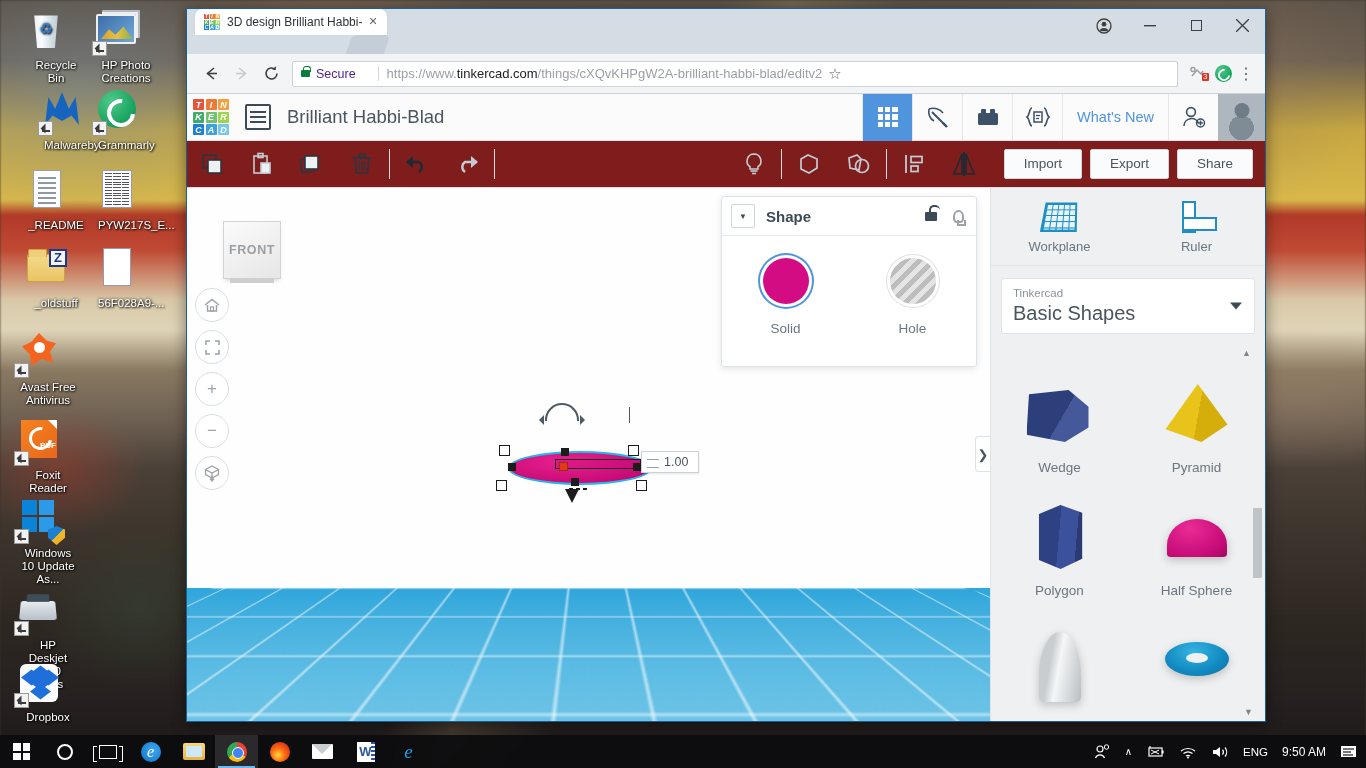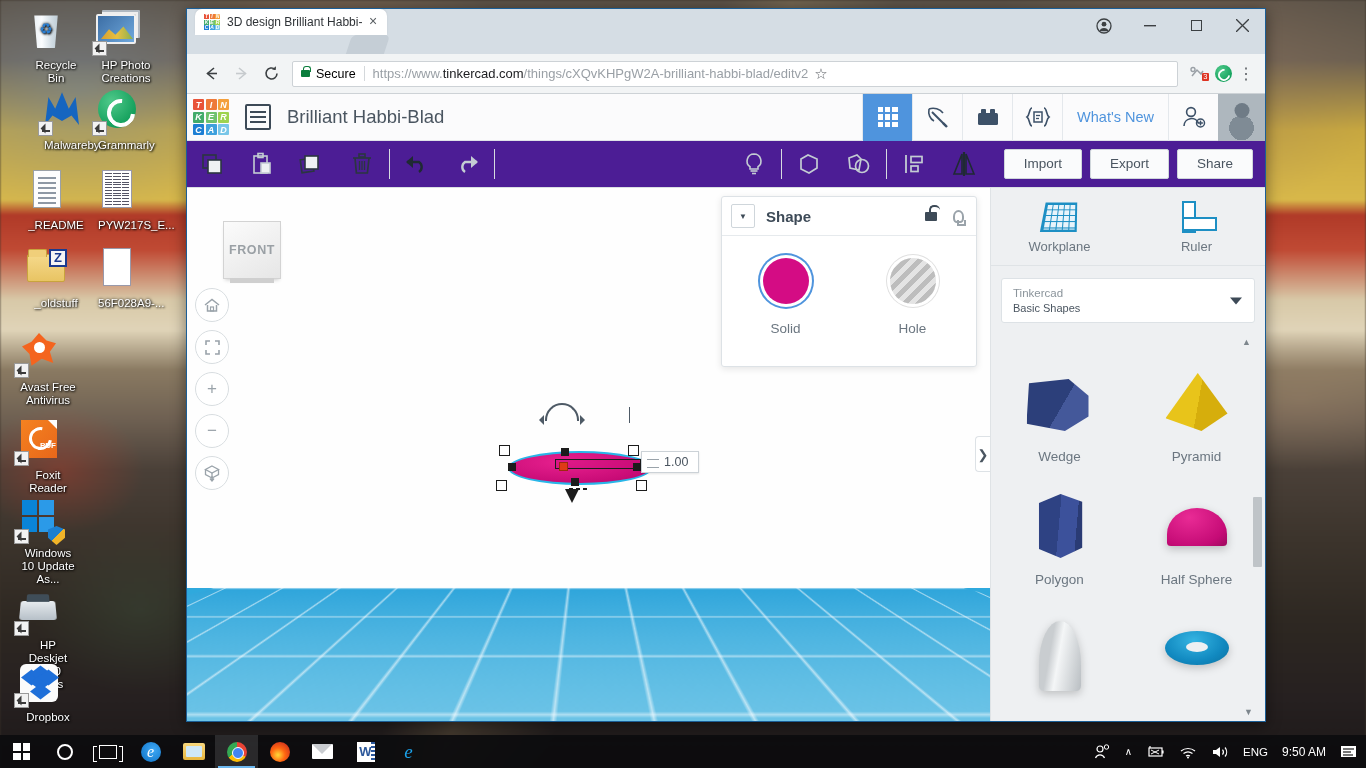--- a/index.html
+++ b/index.html
@@ -363,21 +363,21 @@
     display: flex; align-items: center; padding: 0 8px; margin: 0 6px; min-width: 0;
   }
   .lock {
     width: 9px; height: 7px; background: #0a7d3c; position: relative; margin-right: 6px; flex: none;
     border-radius: 1px;
   }
   .lock::before {
     content: ""; position: absolute; left: 1.5px; top: -4px; width: 6px; height: 5px;
     border: 1.5px solid #0a7d3c; border-bottom: none; border-radius: 3px 3px 0 0;
   }
-  .secure-word { color: #000000; font-size: 12.5px; margin-right: 8px; flex: none; }
+  .secure-word { color: #4c1d95; font-size: 12.5px; margin-right: 22px; flex: none; }
   .url-sep { width: 1px; height: 15px; background: #d4d8db; margin-right: 8px; flex: none; }
   .url-text { font-size: 13px; color: #9aa0a6; white-space: nowrap; overflow: hidden; }
   .url-text b { color: #202124; font-weight: normal; }
   .star { font-size: 15px; color: #5f6368; margin-left: 6px; flex: none; }
   .ext-icon { width: 26px; display: flex; align-items: center; justify-content: center; position: relative; flex: none; }
   .ext-badge {
     position: absolute; right: 1px; bottom: 1px; background: #dd3322; color: #fff;
     font-size: 7.5px; line-height: 8px; padding: 0 1.5px; border-radius: 1px;
   }
   .gram-ext {
@@ -431,21 +431,21 @@
     background: radial-gradient(circle at 50% 72%, #7f8b95 0 30%, #aeb7be 30% 100%);
     position: relative; overflow: hidden;
   }
   #avatar::after {
     content: ""; position: absolute; left: 50%; top: 9px; transform: translateX(-50%);
     width: 15px; height: 15px; border-radius: 50%; background: #6f7b86;
   }
 
   
   #tc-toolbar {
-    height: 47px; background: #4c1d95; border-bottom: 1px solid #dadfe3;
+    height: 47px; background: #7f1d1d; border-bottom: 1px solid #dadfe3;
     display: flex; align-items: center; flex: none;
   }
   .tool {
     width: 50px; height: 47px; display: flex; align-items: center; justify-content: center;
     color: #2b3640;
   }
   .tool.dim { color: #c3ccd3; }
   .tool-sep { width: 1px; height: 30px; background: #d6dbe0; margin: 0 2px; }
   .tb-actions { margin-left: auto; display: flex; align-items: center; gap: 8px; padding-right: 12px; }
   .act-btn {
@@ -639,21 +639,21 @@
   }
   .ruler-icon::after {
     content: ""; position: absolute; left: 2px; bottom: 0; width: 31px; height: 10px;
     border: 2px solid #1d8fc4; background: #fff;
   }
   #lib-select {
     margin: 12px 10px; padding: 8px 11px; background: #fff; border: 1px solid #dde2e6;
     border-radius: 3px; position: relative;
   }
   #lib-select .sub { font-size: 11.5px; color: #8b949b; }
-  #lib-select .main { font-size: 11px; color: #4a5560; margin-top: 3px; }
+  #lib-select .main { font-size: 20px; color: #4a5560; margin-top: 3px; }
   #lib-select .caret {
     position: absolute; right: 12px; top: 50%; transform: translateY(-50%);
     width: 0; height: 0; border-left: 6px solid transparent; border-right: 6px solid transparent;
     border-top: 7px solid #3d4a57;
   }
   #lib-scroll-top {
     text-align: right; padding: 2px 14px 0; font-size: 9px; color: #7d868d;
   }
   #shape-grid {
     flex: 1; display: grid; grid-template-columns: 1fr 1fr;

